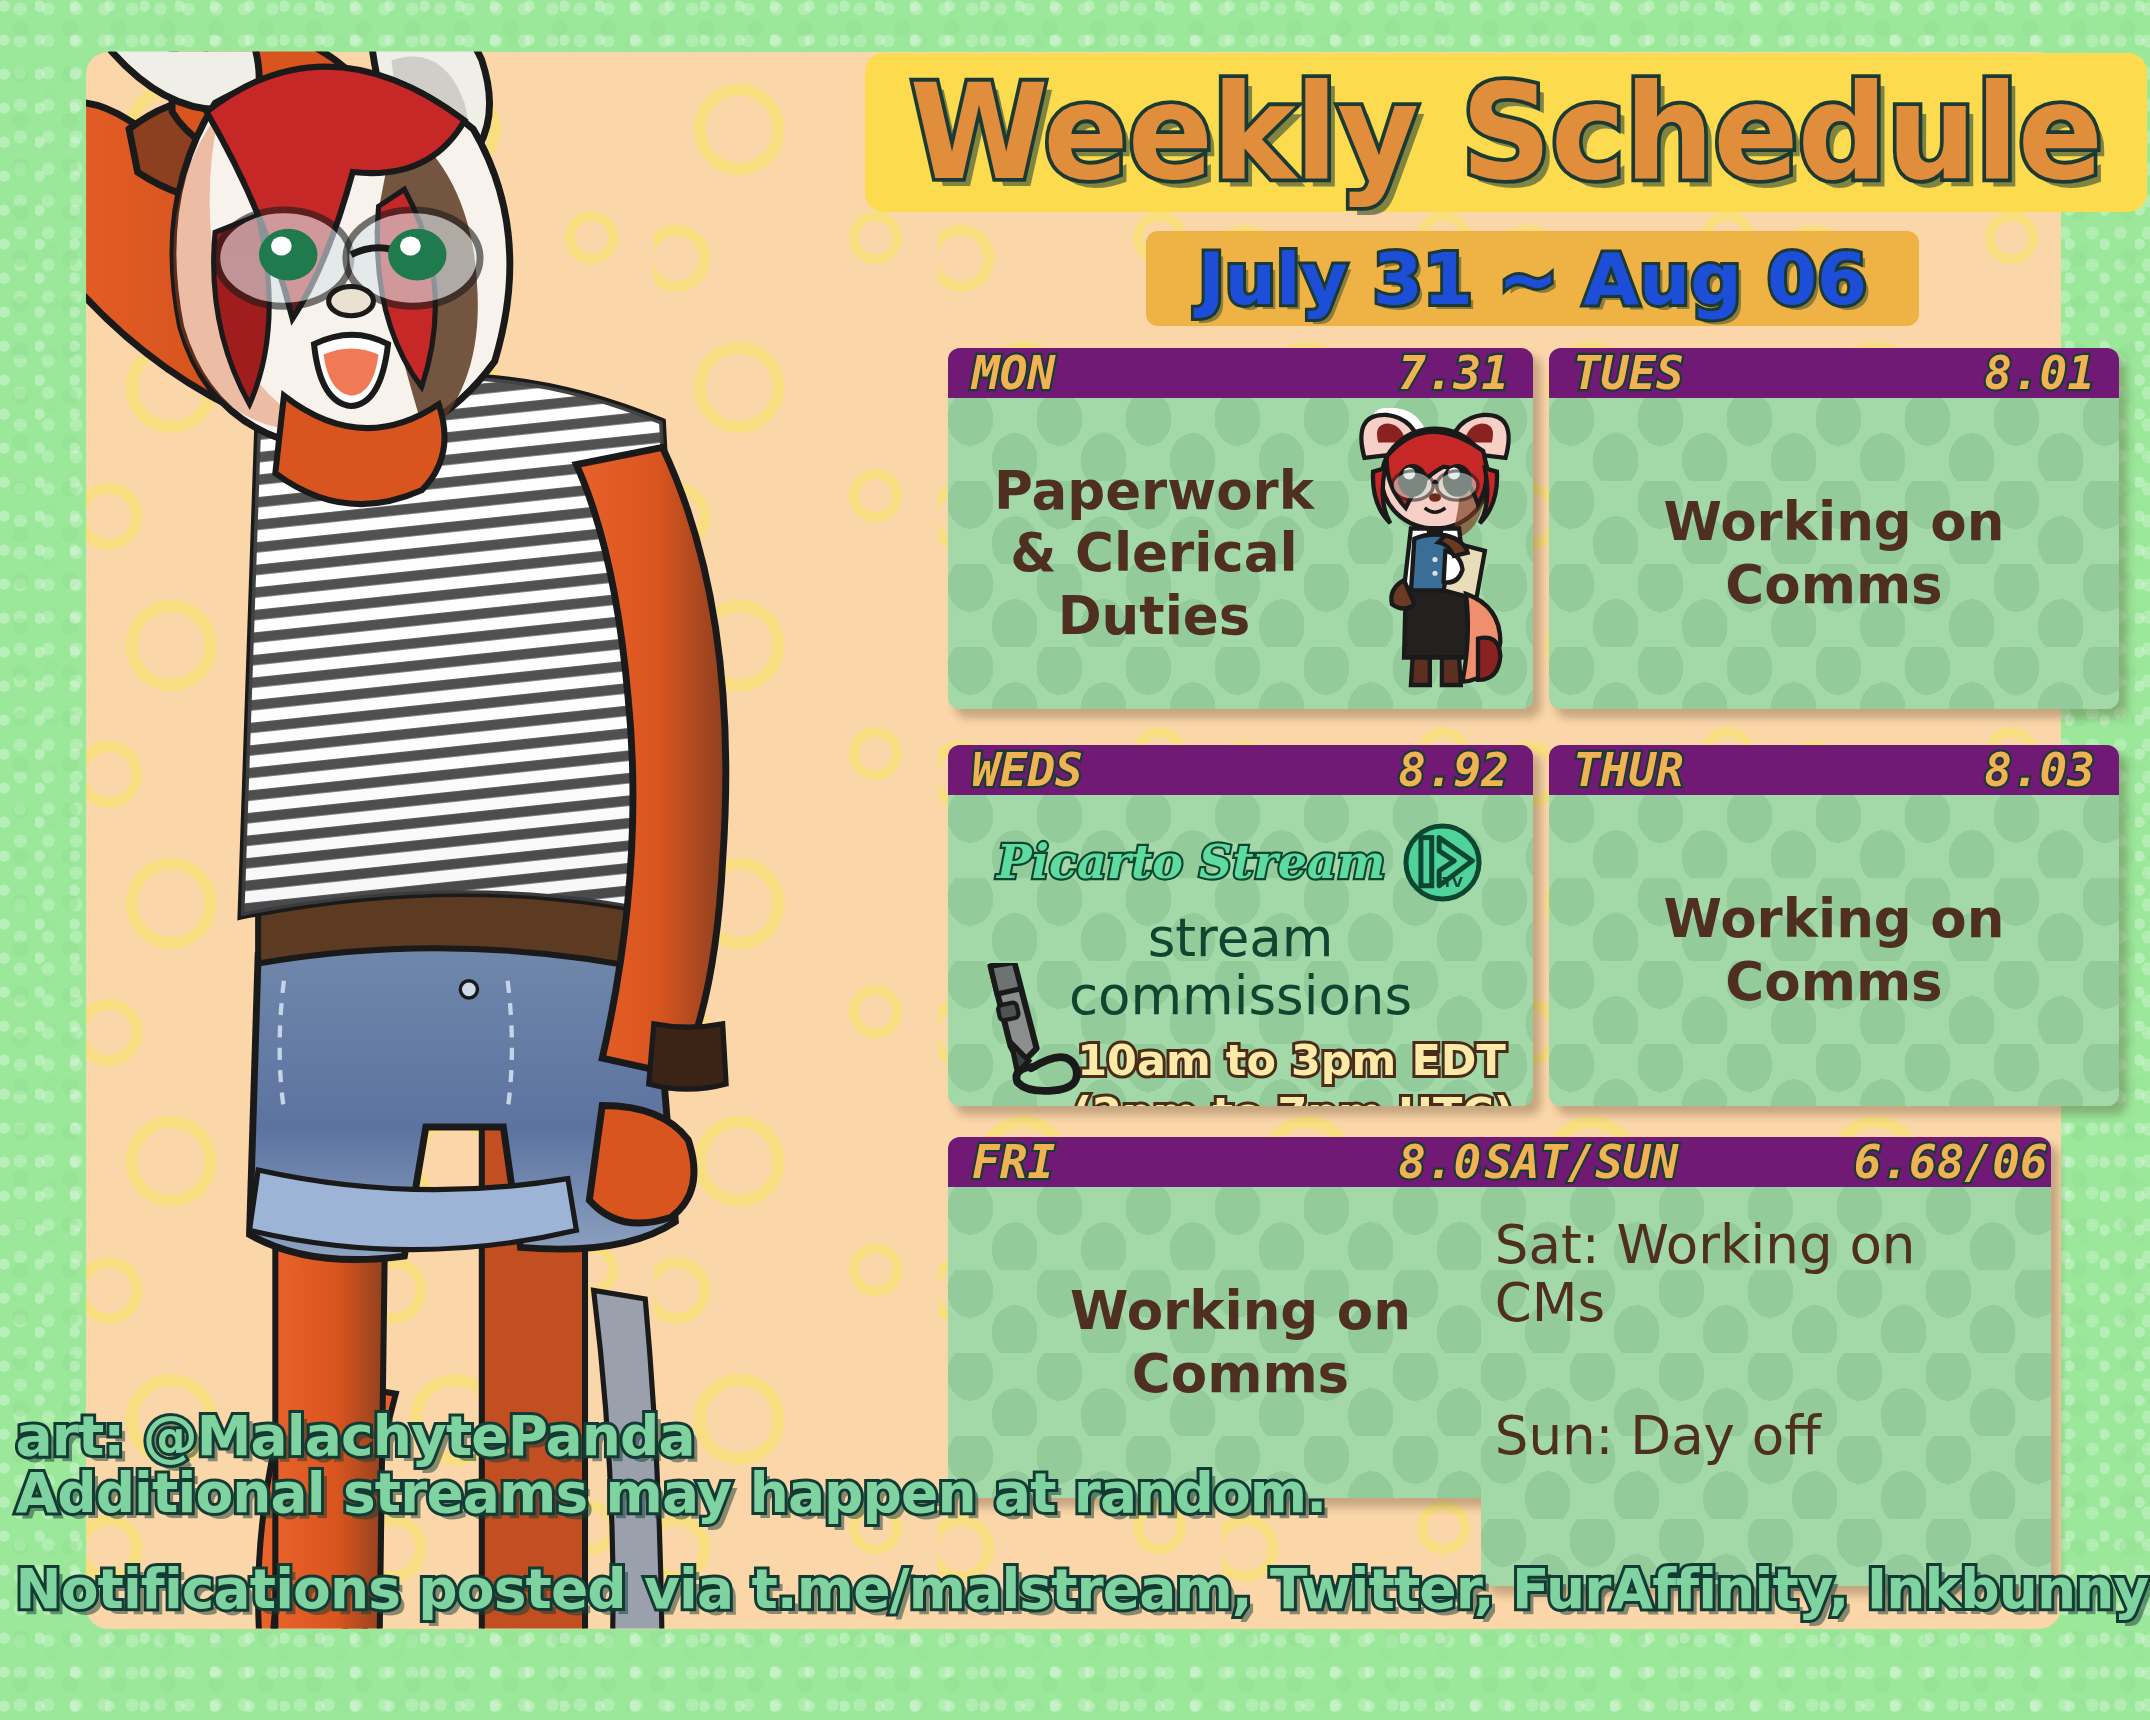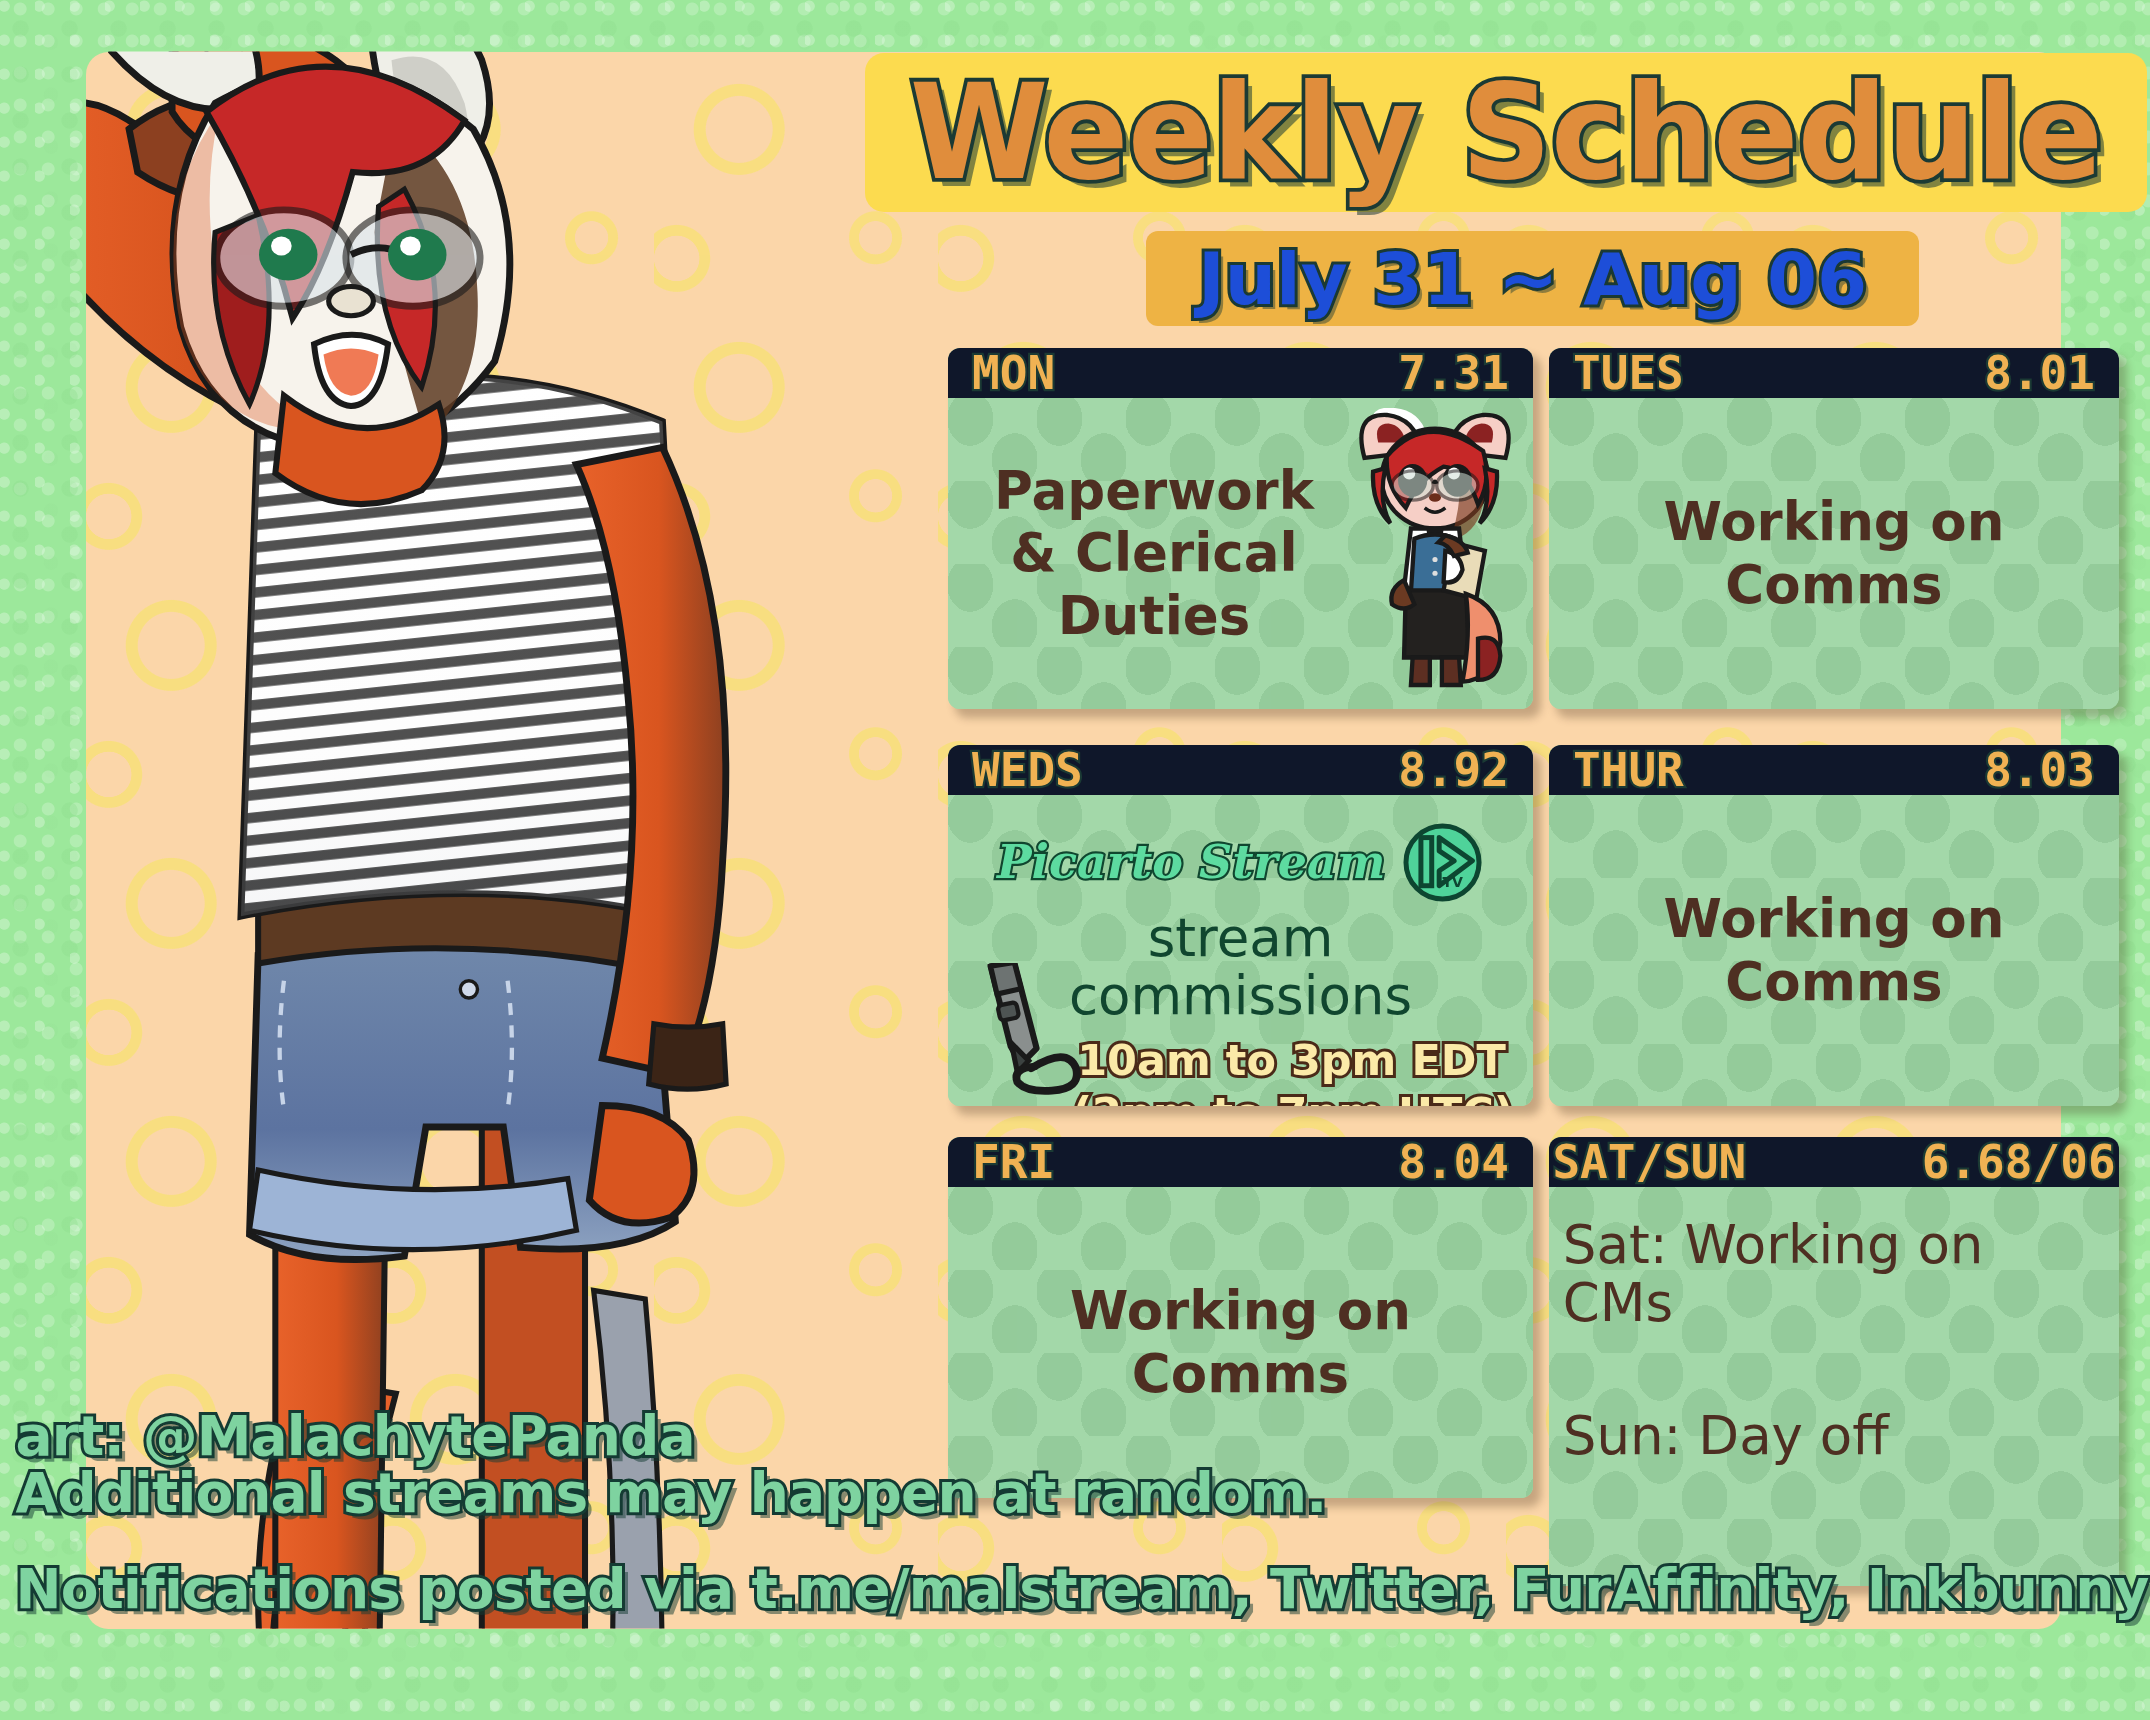--- a/index.html
+++ b/index.html
@@ -77,25 +77,25 @@
 
   
   .card{
     position:absolute;
     border-radius:12px;
     overflow:hidden;
     box-shadow:7.7px 8.6px 8.6px rgba(60,40,20,.28);
     background:#a3d8a9;
   }
   .card-head{
-    height:50px;background:#0f172a;
+    height:50px;background:#701a75;
     display:flex;align-items:center;
     padding:0 24px;
     box-sizing:border-box;
-    position:relative;z-index:3;
+    position:relative;z-index:3;font-style:italic;
   }
   .card-head.nopad{padding:0 3.4px;}
   .card-head .day,.card-head .date{
     font-family:"DejaVu Sans Mono", monospace;
     font-weight:bold;font-size:46px;
     color:#f0b253;
     -webkit-text-stroke:4.3px #1b3a34;
     paint-order:stroke fill;
     line-height:1;white-space:nowrap;
   }
@@ -134,21 +134,21 @@
 
   
   #card-tues{left:1549px;top:348px;width:570px;height:361px;}
   
   #card-weds{left:948px;top:745px;width:585px;height:361px;}
   
   #card-thur{left:1549px;top:745px;width:570px;height:361px;}
   
   #card-fri{left:948px;top:1137px;width:585px;height:361px;}
   
-  #card-satsun{left:1549px;top:1137px;width:570px;height:449px;}
+  #card-satsun{left:1481px;top:1137px;width:570px;height:449px;}
 
   
   #weds-inner{
     position:absolute;inset:0;z-index:2;
     padding:15.5px 22.4px 8.6px 22.4px;box-sizing:border-box;
   }
   .picarto-row{display:flex;align-items:center;justify-content:center;gap:15.5px;margin-top:10.3px;}
   .picarto-word{
     font-family:"DejaVu Serif", serif;
     font-style:italic;font-weight:bold;font-size:46px;

